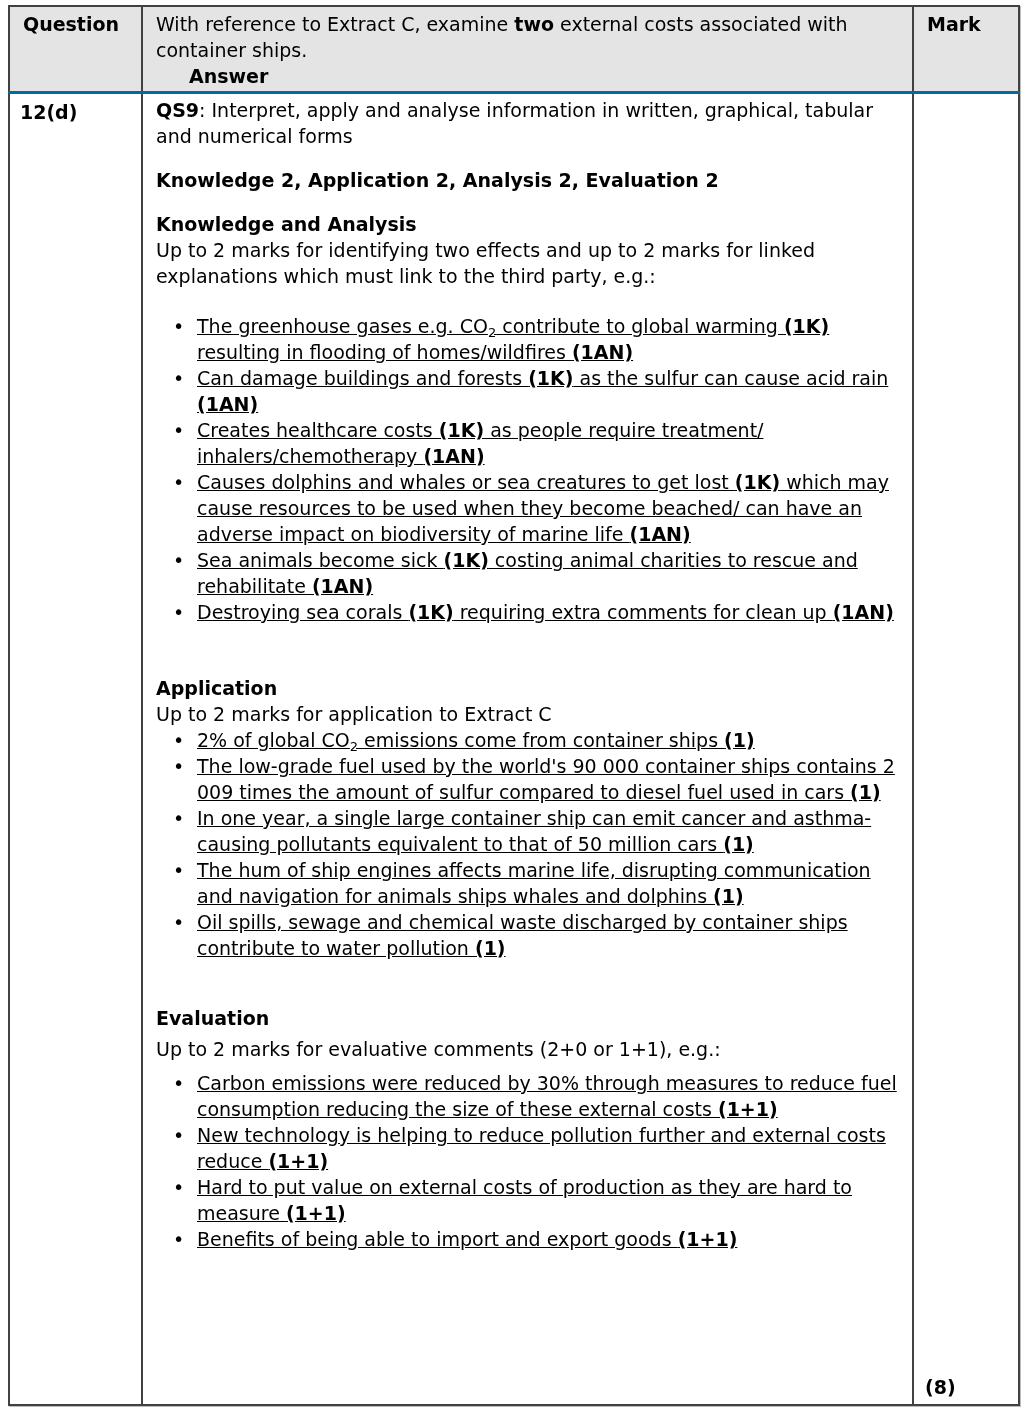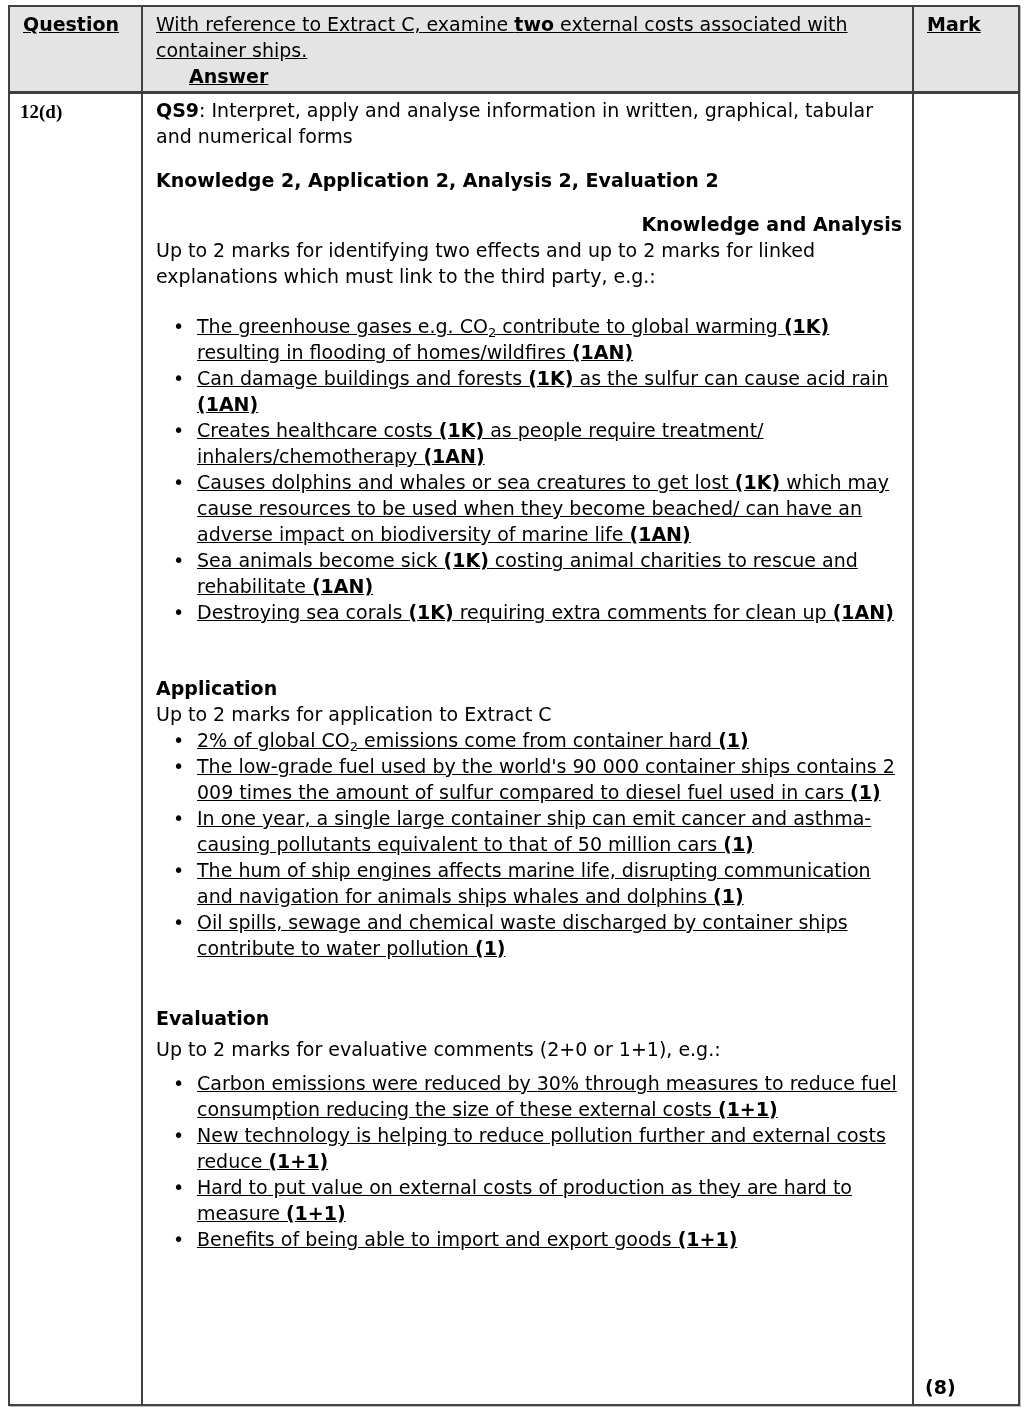--- a/index.html
+++ b/index.html
@@ -31,45 +31,44 @@
   .ms th, .ms td {
     border: 2px solid var(--border, #414141);
     vertical-align: top;
     text-align: left;
     font-weight: normal;
     padding: 0;
   }
   tr.hdr th {
     background: var(--header-bg, #e4e4e4);
     height: 79px;
-    border-bottom: 3px solid #404040;
+    border-bottom: 3px solid #0369a1;
     padding: 4px 10px 2px 13px;
-    text-decoration: underline;
   }
   th.qcol { font-weight: bold; }
   th.mcol { font-weight: bold; padding-left: 15px; }
   .prompt { max-width: 715px; }
   .ans { font-weight: bold; margin-left: 33px; }
-  td.qid { font-weight: bold; padding: 5px 6px 0 10px; font-family: Liberation Serif, serif; }
+  td.qid { font-weight: bold; padding: 5px 6px 0 10px; }
   td.content { padding: 3px 10px 4px 13px; }
   td.mark {
     vertical-align: bottom;
     font-weight: bold;
     padding: 0 2px 4px 11px;
   }
   .content p { margin: 0; }
   .content p.hd { font-weight: bold; }
   .content ul { margin: 0; padding: 0; list-style: none; text-decoration: underline; }
   .content li { position: relative; padding-left: 41px; }
   .content li::before { content: "\2022"; position: absolute; left: 17px; top: 0; }
   .b { font-weight: bold; }
   sub { font-size: 13px; line-height: 0; vertical-align: baseline; position: relative; top: 4px; }
   
   [data-name="marks-allocation"]        { margin-top: 18px !important; }
-  [data-name="knowledge-analysis-heading"] { margin-top: 18px !important; text-align: right; }
+  [data-name="knowledge-analysis-heading"] { margin-top: 18px !important; }
   [data-name="knowledge-analysis-bullets"] { margin-top: 24px !important; }
   [data-name="application-heading"]     { margin-top: 50px !important; }
   [data-name="evaluation-heading"]      { margin-top: 44px !important; }
   [data-name="evaluation-intro"]        { margin-top: 5px !important; }
   [data-name="evaluation-bullets"]      { margin-top: 8px !important; }
 </style>
 </head>
 <body>
 
 <div class="page" data-name="mark-scheme-page">
@@ -101,21 +100,21 @@
               <li data-name="bullet-item"><span data-name="text-run">The greenhouse gases e.g. CO</span><sub data-name="subscript-run">2</sub><span data-name="text-run"> contribute to global warming </span><span class="b" data-name="bold-run">(1K)</span><span data-name="text-run"> resulting in flooding of homes/wildfires </span><span class="b" data-name="bold-run">(1AN)</span></li>
               <li data-name="bullet-item"><span data-name="text-run">Can damage buildings and forests </span><span class="b" data-name="bold-run">(1K)</span><span data-name="text-run"> as the sulfur can cause acid rain </span><span class="b" data-name="bold-run">(1AN)</span></li>
               <li data-name="bullet-item"><span data-name="text-run">Creates healthcare costs </span><span class="b" data-name="bold-run">(1K)</span><span data-name="text-run"> as people require treatment/ inhalers/chemotherapy </span><span class="b" data-name="bold-run">(1AN)</span></li>
               <li data-name="bullet-item"><span data-name="text-run">Causes dolphins and whales or sea creatures to get lost </span><span class="b" data-name="bold-run">(1K)</span><span data-name="text-run"> which may cause resources to be used when they become beached/ can have an adverse impact on biodiversity of marine life </span><span class="b" data-name="bold-run">(1AN)</span></li>
               <li data-name="bullet-item"><span data-name="text-run">Sea animals become sick </span><span class="b" data-name="bold-run">(1K)</span><span data-name="text-run"> costing animal charities to rescue and rehabilitate </span><span class="b" data-name="bold-run">(1AN)</span></li>
               <li data-name="bullet-item"><span data-name="text-run">Destroying sea corals </span><span class="b" data-name="bold-run">(1K)</span><span data-name="text-run"> requiring extra comments for clean up </span><span class="b" data-name="bold-run">(1AN)</span></li>
             </ul>
             <p class="hd" data-name="application-heading"><span class="b" data-name="bold-run">Application</span></p>
             <p data-name="application-intro"><span data-name="text-run">Up to 2 marks for application to Extract C</span></p>
             <ul data-name="application-bullets">
-              <li data-name="bullet-item"><span data-name="text-run">2% of global CO</span><sub data-name="subscript-run">2</sub><span data-name="text-run"> emissions come from container hard </span><span class="b" data-name="bold-run">(1)</span></li>
+              <li data-name="bullet-item"><span data-name="text-run">2% of global CO</span><sub data-name="subscript-run">2</sub><span data-name="text-run"> emissions come from container ships </span><span class="b" data-name="bold-run">(1)</span></li>
               <li data-name="bullet-item"><span data-name="text-run">The low-grade fuel used by the world's 90 000 container ships contains 2 009 times the amount of sulfur compared to diesel fuel used in cars </span><span class="b" data-name="bold-run">(1)</span></li>
               <li data-name="bullet-item"><span data-name="text-run">In one year, a single large container ship can emit cancer and asthma-causing pollutants equivalent to that of 50 million cars </span><span class="b" data-name="bold-run">(1)</span></li>
               <li data-name="bullet-item"><span data-name="text-run">The hum of ship engines affects marine life, disrupting communication and navigation for animals ships whales and dolphins </span><span class="b" data-name="bold-run">(1)</span></li>
               <li data-name="bullet-item"><span data-name="text-run">Oil spills, sewage and chemical waste discharged by container ships contribute to water pollution </span><span class="b" data-name="bold-run">(1)</span></li>
             </ul>
             <p class="hd" data-name="evaluation-heading"><span class="b" data-name="bold-run">Evaluation</span></p>
             <p data-name="evaluation-intro"><span data-name="text-run">Up to 2 marks for evaluative comments (2+0 or 1+1), e.g.:</span></p>
             <ul data-name="evaluation-bullets">
               <li data-name="bullet-item"><span data-name="text-run">Carbon emissions were reduced by 30% through measures to reduce fuel consumption reducing the size of these external costs </span><span class="b" data-name="bold-run">(1+1)</span></li>
               <li data-name="bullet-item"><span data-name="text-run">New technology is helping to reduce pollution further and external costs reduce </span><span class="b" data-name="bold-run">(1+1)</span></li>

